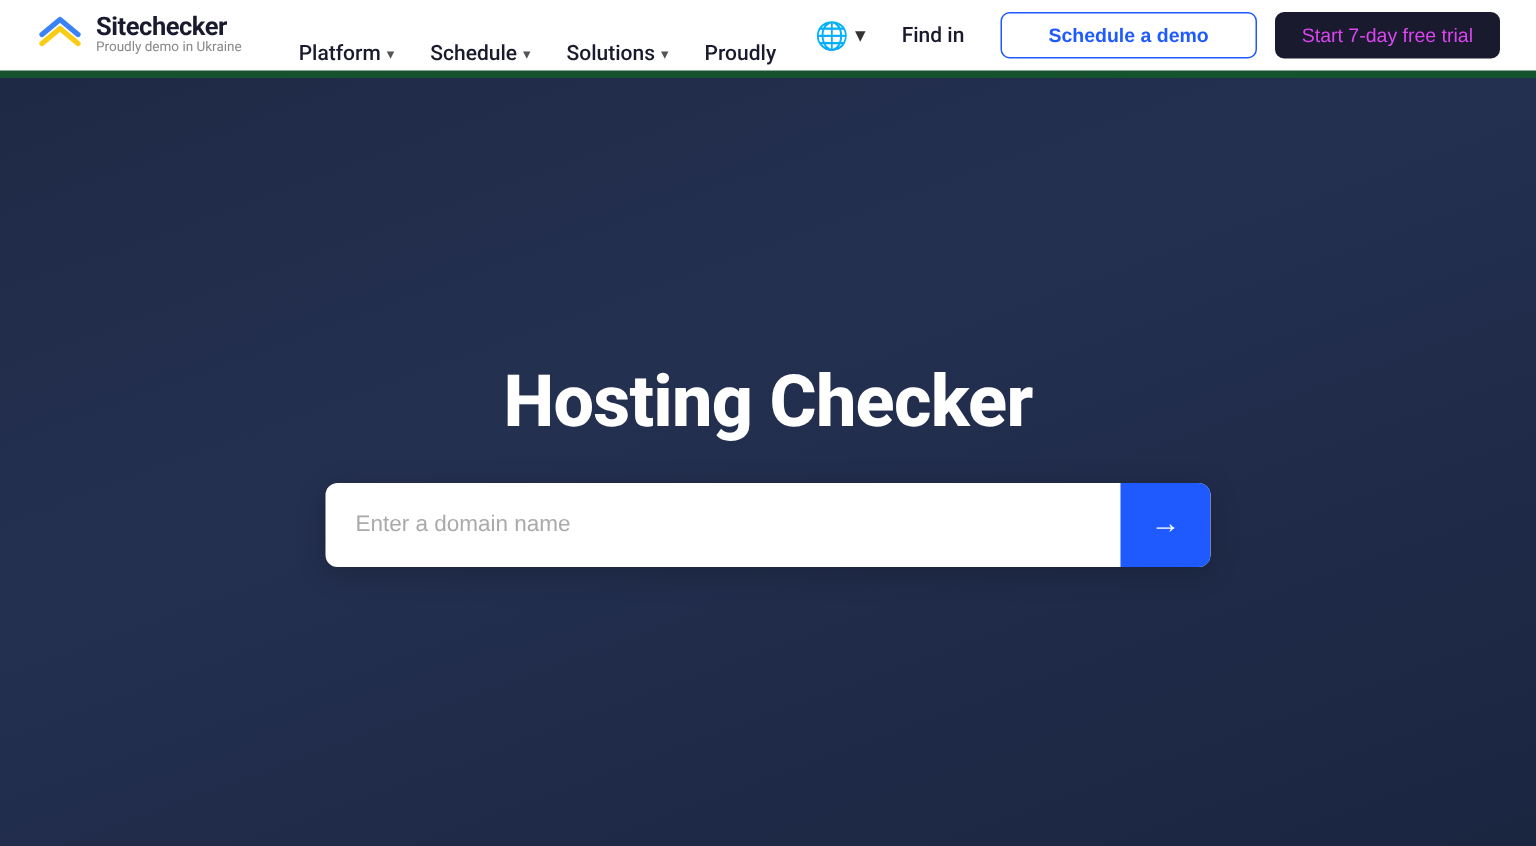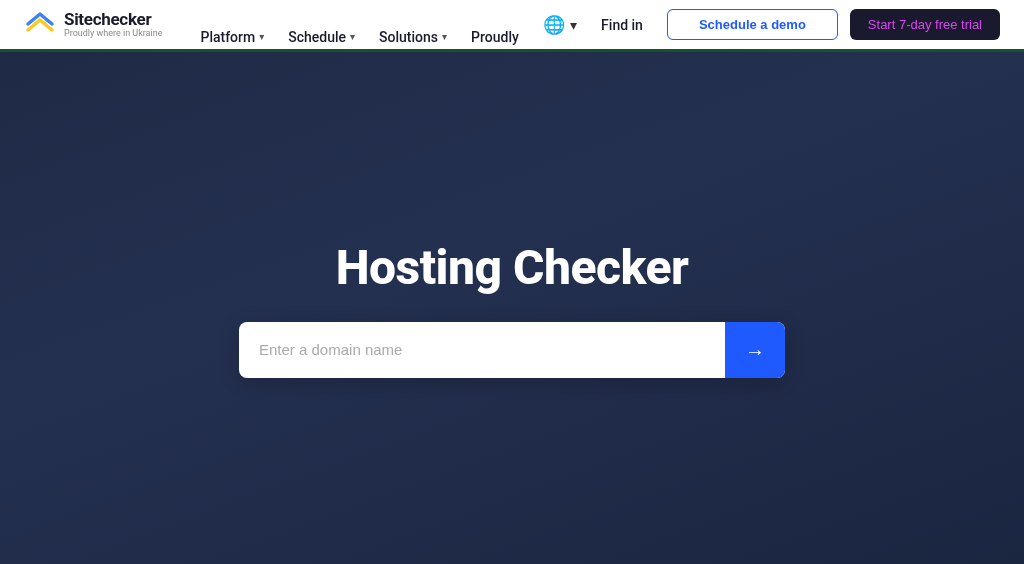--- a/index.html
+++ b/index.html
@@ -16,21 +16,21 @@
     }
 
     
     nav {
       background: #ffffff;
       height: 52px;
       display: flex;
       align-items: center;
       padding: 0 24px;
       gap: 0;
-      border-bottom: 3px solid #14532d;
+      border-bottom: 5px solid #14532d;
       position: relative;
       z-index: 10;
     }
 
     .logo-area {
       display: flex;
       align-items: center;
       gap: 8px;
       margin-right: 28px;
       text-decoration: none;
@@ -166,21 +166,21 @@
       text-align: center;
       margin-top: -4px;
     }
 
     .search-bar {
       display: flex;
       align-items: center;
       background: #ffffff;
       border-radius: 8px;
       overflow: hidden;
-      width: 546px;
+      width: 590px;
       height: 56px;
       margin-top: 8px;
       box-shadow: 0 4px 20px rgba(0,0,0,0.2);
     }
 
     .search-input {
       flex: 1;
       border: none;
       outline: none;
       padding: 0 20px;
@@ -216,21 +216,21 @@
 <body>
 
 <nav>
   <a class="logo-area" href="#">
     <svg class="logo-icon" viewBox="0 0 32 28" fill="none" xmlns="http://www.w3.org/2000/svg">
       <path d="M4 14 L16 4 L28 14" stroke="#3b82f6" stroke-width="3.5" stroke-linecap="round" stroke-linejoin="round" fill="none"></path>
       <path d="M4 20 L16 10 L28 20" stroke="#facc15" stroke-width="3.5" stroke-linecap="round" stroke-linejoin="round" fill="none"></path>
     </svg>
     <div class="logo-text-group">
       <span class="logo-name">Sitechecker</span>
-      <span class="logo-tagline">Proudly where in Ukraine</span>
+      <span class="logo-tagline">Proudly demo in Ukraine</span>
     </div>
   </a>
 
   <div class="nav-links">
     <a class="nav-item">
       <span>Platform</span>
       <span class="chevron">▾</span>
     </a>
     <a class="nav-item">
       <span>Schedule</span>

